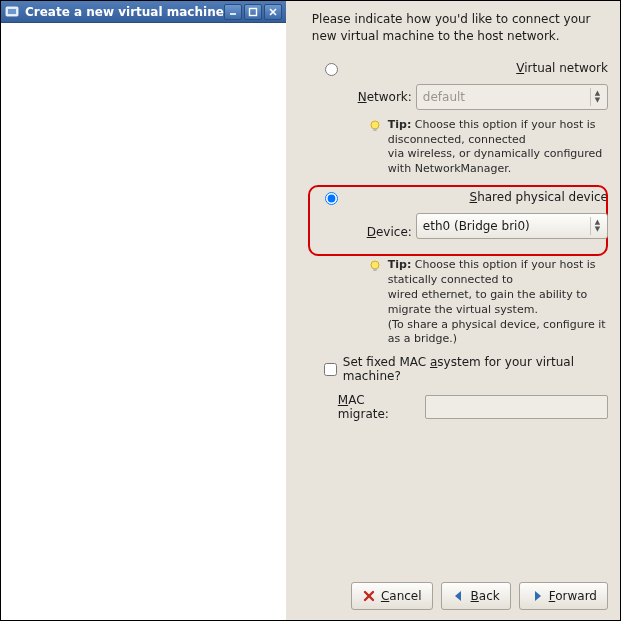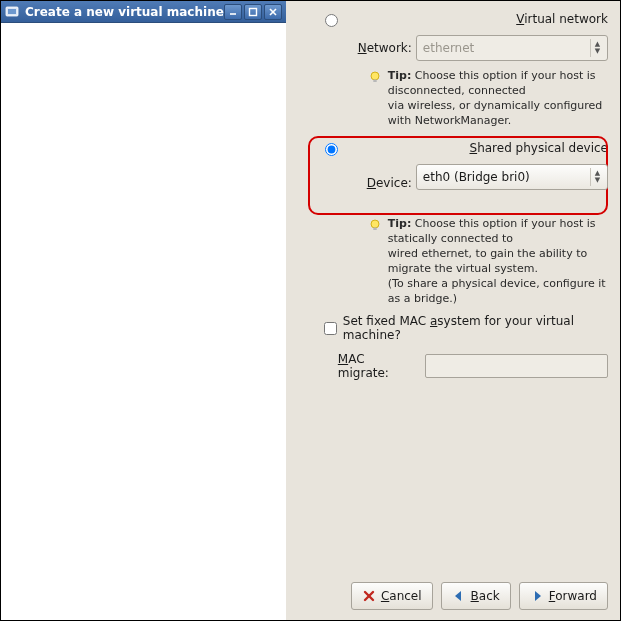--- a/index.html
+++ b/index.html
@@ -210,46 +210,50 @@
             <line x1="2" y1="2" x2="8" y2="8" stroke="#fff" stroke-width="1.6"></line>
             <line x1="8" y1="2" x2="2" y2="8" stroke="#fff" stroke-width="1.6"></line>
           </svg>
         </div>
     </div>
   </div>
 
   <div class="client">
 
 
+    <div class="intro">
+      <span>Please indicate how you'd like to connect your</span><br>
+      <span>new virtual machine to the host network.</span>
+    </div>
 
     <div class="opt-row">
       <input type="radio" name="netopt" style="">
       <span><span class="under">V</span><span>irtual network</span></span>
     </div>
     <div class="field-row">
       <span class="field-label"><span class="under">N</span><span>etwork:</span></span>
       <div class="combo disabled">
-        <span>ethernet</span>
+        <span>default</span>
         <div class="spin">▲<br>▼</div>
       </div>
     </div>
     <div class="tip-row">
       <span class="tip-bulb">
         <svg viewBox="0 0 14 14">
             <circle cx="7" cy="6" r="4" fill="#ffe664" stroke="#c9a300" stroke-width="0.8"></circle>
             <rect x="5.3" y="9.5" width="3.4" height="2.5" fill="#b8b8b8"></rect>
           </svg>
       </span>
       <div class="tip-text">
         <span class="tip-prefix">Tip:</span><span> Choose this option if your host is disconnected, connected</span><br>
         <span>via wireless, or dynamically configured with NetworkManager.</span>
       </div>
     </div>
 
-    <div style="position:relative; padding-top:4px; padding-bottom:21px;">
+    <div style="position:relative; padding-top:4px; padding-bottom:13px;">
       <div class="highlight-box" style="left:10px; right:0px; top:0; bottom:0;"></div>
 
       <div class="opt-row">
         <input type="radio" name="netopt" checked="" style="">
         <span><span class="under">S</span><span>hared physical device</span></span>
       </div>
       <div class="field-row" style="margin-bottom:4px;align-items:flex-end;">
         <span class="field-label"><span class="under">D</span><span>evice:</span></span>
         <div class="combo">
           <span>eth0 (Bridge bri0)</span>

